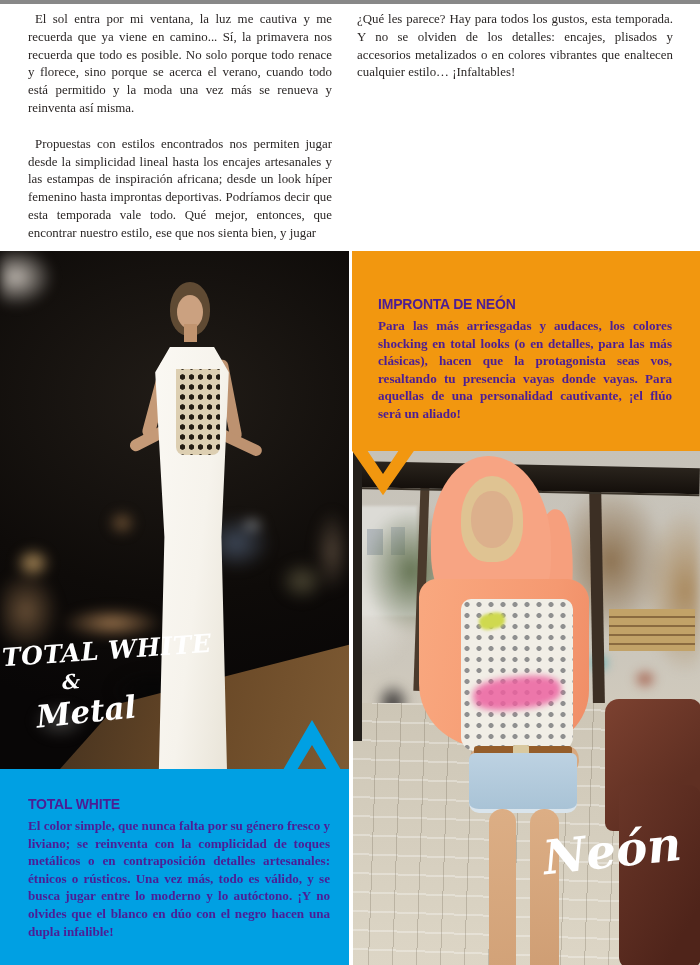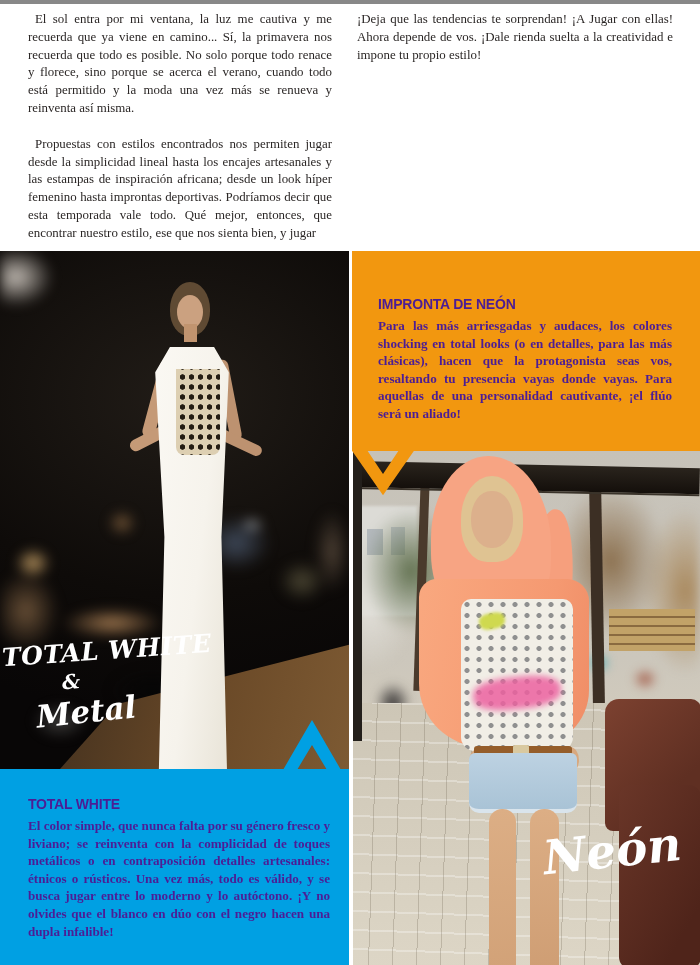--- a/index.html
+++ b/index.html
@@ -147,21 +147,21 @@
 </head>
 <body>
 
 <div id="page">
 
   <section class="col col-left">
     <p>El sol entra por mi ventana, la luz me cautiva y me recuerda que ya viene en camino... Sí, la primavera nos recuerda que todo es posible. No solo porque todo renace y florece, sino porque se acerca el verano, cuando todo está permitido y la moda una vez más se renueva y reinventa así misma.</p>
     <p>Propuestas con estilos encontrados nos permiten jugar desde la simplicidad lineal hasta los encajes artesanales y las estampas de inspiración africana; desde un look híper femenino hasta improntas deportivas. Podríamos decir que esta temporada vale todo. Qué mejor, entonces, que encontrar nuestro estilo, ese que nos sienta bien, y jugar</p>
   </section>
   <section class="col col-right">
-    <p>¡Deja que las tendencias te sorprendan! ¡A Jugar con ellas! Ahora depende de vos. ¡Dale rienda suelta a la creatividad e impone tu propio estilo!</p>
+    <p>¿Qué les parece? Hay para todos los gustos, esta temporada. Y no se olviden de los detalles: encajes, plisados y accesorios metalizados o en colores vibrantes que enaltecen cualquier estilo… ¡Infaltables!</p>
   </section>
 
   <div class="photo photo-left">
     <div class="lp-bg"></div>
     <div class="lp-decor"></div>
     <div class="lp-floor"></div>
     <div class="lp-armL"></div>
     <div class="lp-forearmL"></div>
     <div class="lp-armR"></div>
     <div class="lp-forearmR"></div>

